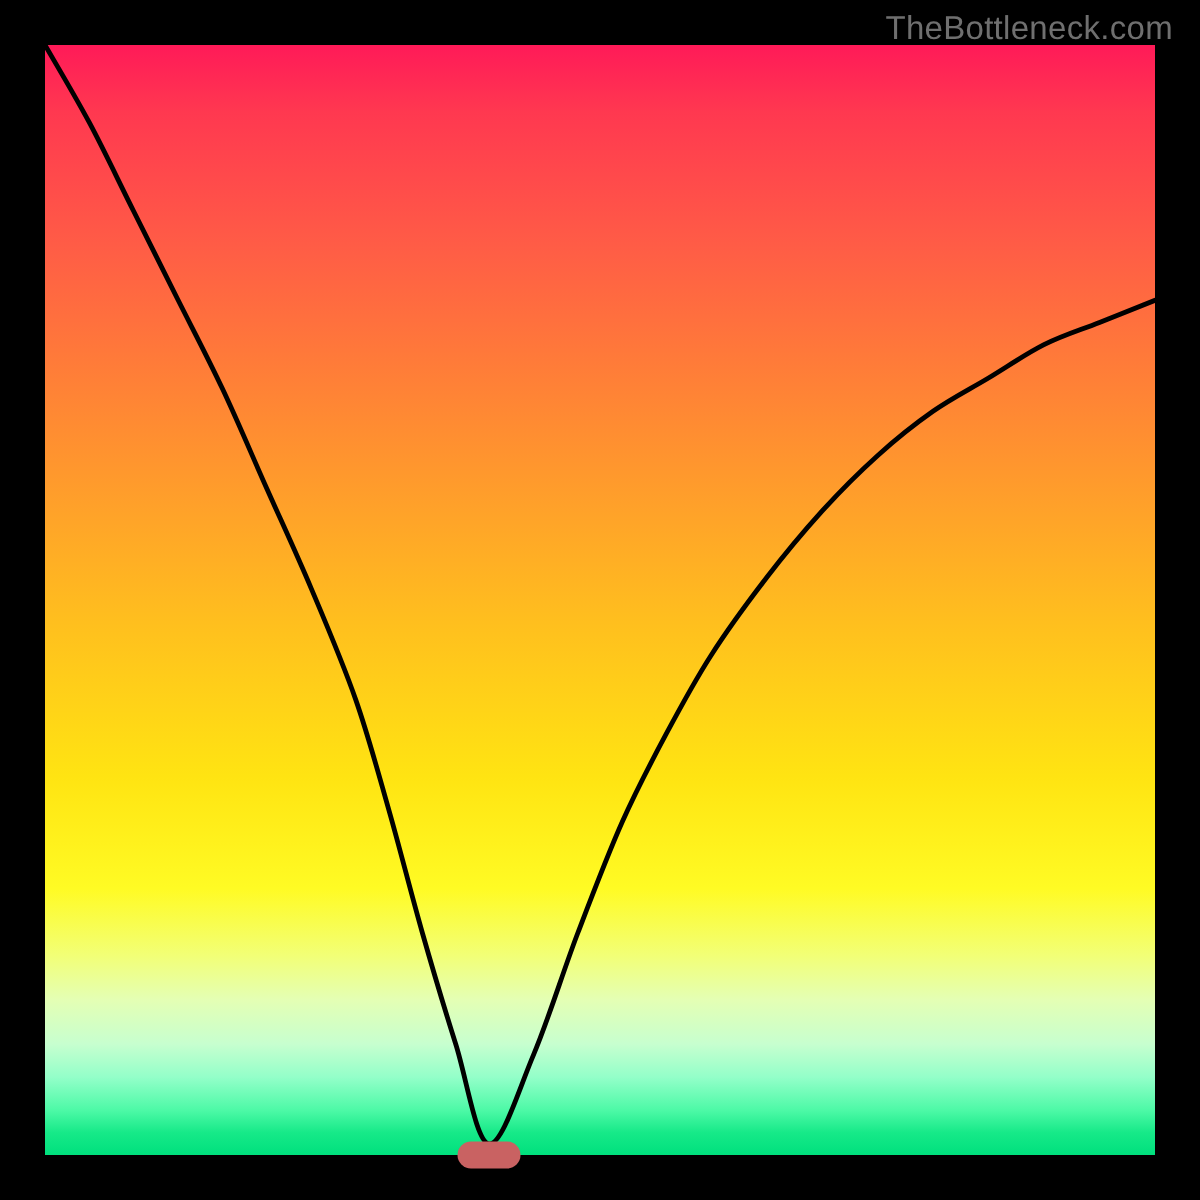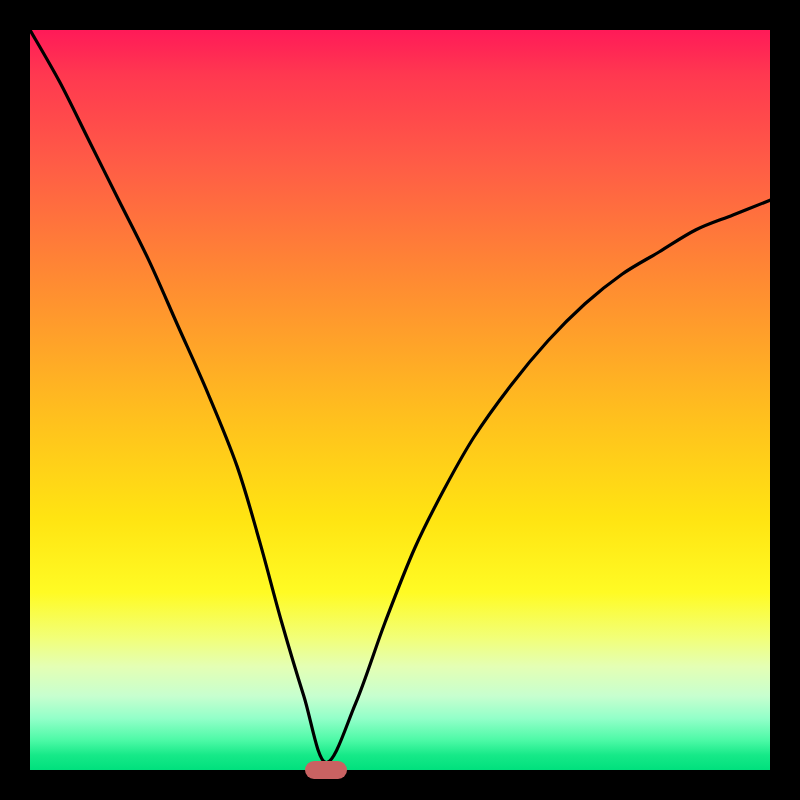--- a/index.html
+++ b/index.html
@@ -71,20 +71,21 @@
     background: #c96262;
     border-radius: 9px;
     z-index: 5;
   }
 </style>
 </head>
 <body>
 
 <div class="outer-frame">
 
+  <div class="watermark">TheBottleneck.com</div>
 
   <div class="plot-area">
     <div class="gradient-bg"></div>
 
     <svg class="curve" viewBox="0 0 740 740" preserveAspectRatio="none">
       <path id="curve-path" fill="none" stroke="#000" stroke-width="3.2" stroke-linecap="round" stroke-linejoin="round" d="M 0.0 0.0 C 4.9 8.6, 19.7 33.3, 29.6 51.8 C 39.5 70.3, 49.3 91.3, 59.2 111.0 C 69.1 130.7, 78.9 150.5, 88.8 170.2 C 98.7 189.9, 108.5 208.4, 118.4 229.4 C 128.3 250.4, 138.1 273.8, 148.0 296.0 C 157.9 318.2, 167.7 339.2, 177.6 362.6 C 187.5 386.0, 198.6 411.9, 207.2 436.6 C 215.8 461.3, 222.0 484.7, 229.4 510.6 C 236.8 536.5, 244.2 566.1, 251.6 592.0 C 259.0 617.9, 266.4 642.6, 273.8 666.0 C 281.2 689.4, 287.4 731.4, 296.0 732.6 C 304.6 733.8, 315.7 696.8, 325.6 673.4 C 335.5 650.0, 345.3 617.9, 355.2 592.0 C 365.1 566.1, 374.9 540.2, 384.8 518.0 C 394.7 495.8, 404.5 477.3, 414.4 458.8 C 424.3 440.3, 432.9 424.3, 444.0 407.0 C 455.1 389.7, 468.7 371.2, 481.0 355.2 C 493.3 339.2, 505.7 324.4, 518.0 310.8 C 530.3 297.2, 542.7 284.9, 555.0 273.8 C 567.3 262.7, 579.7 252.8, 592.0 244.2 C 604.3 235.6, 616.7 229.4, 629.0 222.0 C 641.3 214.6, 653.7 206.0, 666.0 199.8 C 678.3 193.6, 690.7 189.9, 703.0 185.0 C 715.3 180.1, 733.8 172.7, 740.0 170.2"></path>
     </svg>
 
     <div class="marker" id="min-marker" style="width: 42.18px; left: 274.91px; bottom: -9px;"></div>
   </div>

